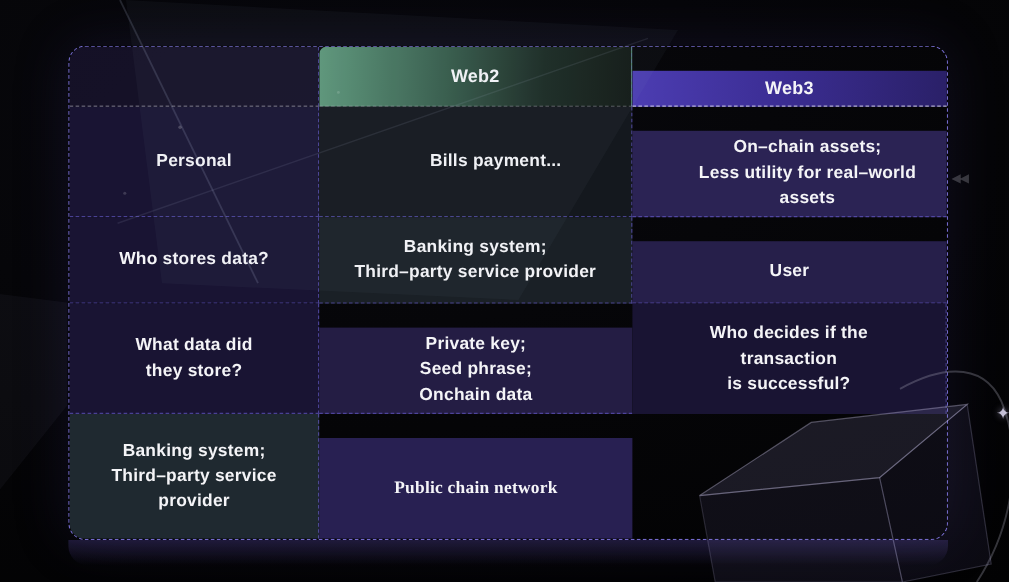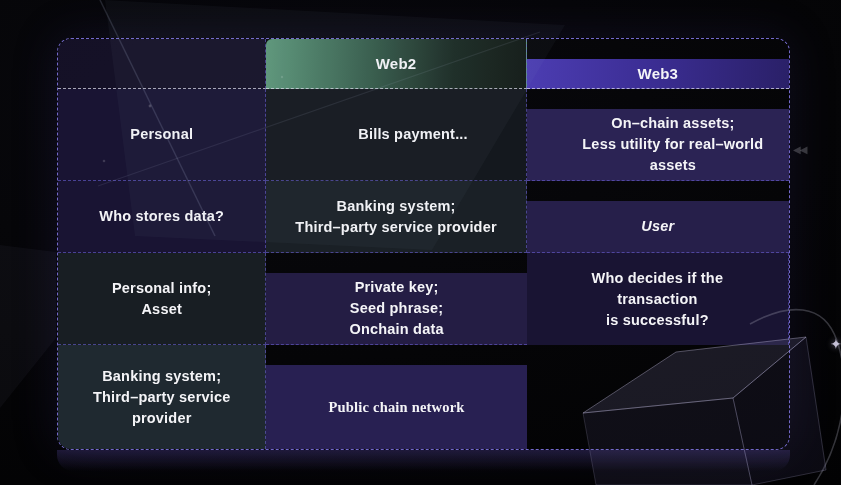--- a/index.html
+++ b/index.html
@@ -31,21 +31,21 @@
   .hrow{border-bottom:1.4px dashed rgba(226,225,240,.72);font-size:15px;font-weight:700;}
   .corner{background:rgba(40,32,78,.42);}
   .h-web2{background:linear-gradient(92deg,#5d977a 0%,#39604e 38%,#1b2a23 72%,#111914 100%);border-top-left-radius:6px;}
   .h-web3{background:linear-gradient(92deg,#4c3db2 0%,#3c2e95 45%,#2a2068 100%);}
   .lbl{background:#191433;}
   .w2-1{background:#14181e;padding-left:40px;}
   .w2-2{background:#1a2026;}
   .w2-3{background:#181e23;}
   .w2-4{background:#1f2930;}
   .w3-1{background:#2b2354;padding-left:36px;}
-  .w3-2{background:#261f4a;font-style:italic;}
+  .w3-2{background:#261f4a;}
   .w3-3{background:#241d44;}
   .w3-4{background:#282052;font-family:Liberation Serif, serif;}
   
   .reflection{
     position:absolute;left:57px;top:450px;width:733px;height:21px;z-index:1;
     background:linear-gradient(180deg,rgba(88,73,163,.30),rgba(88,73,163,0));
     border-radius:0 0 16px 16px;
   }
   .decor-svg{position:absolute;left:0;top:0;width:841px;height:485px;z-index:3;pointer-events:none;}
   .sparkle{
@@ -74,22 +74,22 @@
     <div class="cell lbl">Personal</div>
     <div class="cell w2-1">Bills payment...</div>
     <div class="cell w3-1 col3">On–chain assets;
 Less utility for real–world assets</div>
 
     <div class="cell lbl">Who stores data?</div>
     <div class="cell w2-2">Banking system;
 Third–party service provider</div>
     <div class="cell w3-2 col3">User</div>
 
-    <div class="cell w2-3">Personal info;
-Asset</div>
+    <div class="cell lbl">What data did
+they store?</div>
     <div class="cell w3-3 col3">Private key;
 Seed phrase;
 Onchain data</div>
 
     <div class="cell lbl row5">Who decides if the
 transaction
 is successful?</div>
     <div class="cell w2-4 row5">Banking system;
 Third–party service provider</div>
     <div class="cell w3-4 col3 row5">Public chain network</div>

